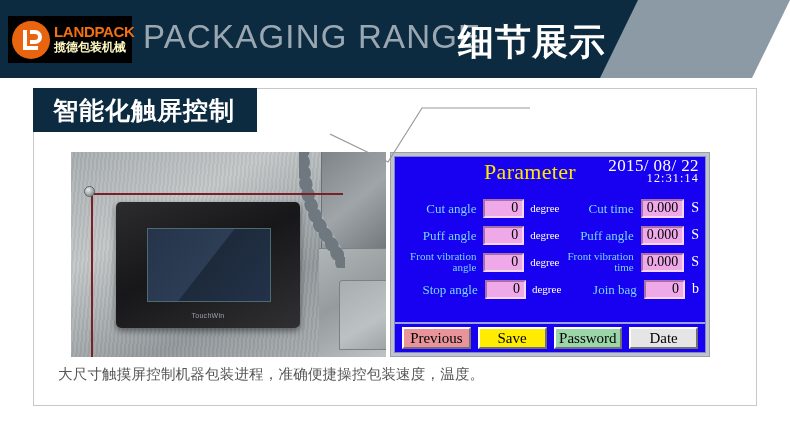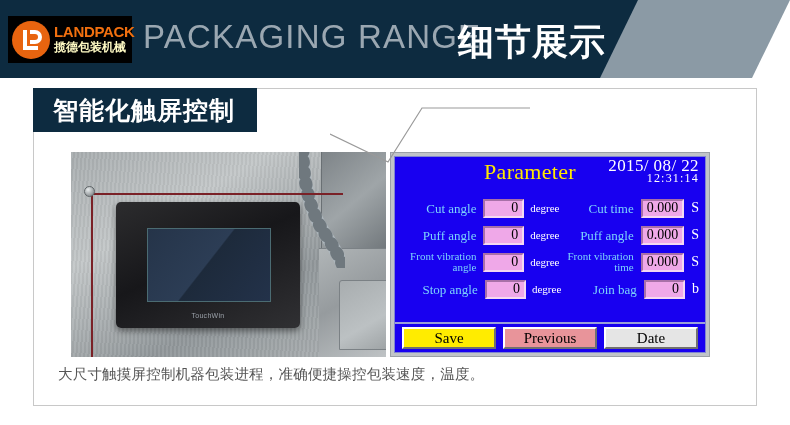--- a/index.html
+++ b/index.html
@@ -449,21 +449,22 @@
         <div class="fld right">0</div>
         <div class="unit">degree</div>
         <div class="lbl lbl-b">Join bag</div>
         <div class="fld right">0</div>
         <div class="unit big">b</div>
       </div>
 
     </div>
 
     <div class="hmi-btnbar">
+      <div class="btn btn-previous">Previous</div>
       <div class="btn btn-save">Save</div>
-      <div class="btn btn-previous">Previous</div>
+      <div class="btn btn-password">Password</div>
       <div class="btn btn-date">Date</div>
     </div>
 
   </div>
 </div>
 
 <div class="caption">大尺寸触摸屏控制机器包装进程，准确便捷操控包装速度，温度。</div>
 
 </body></html>

